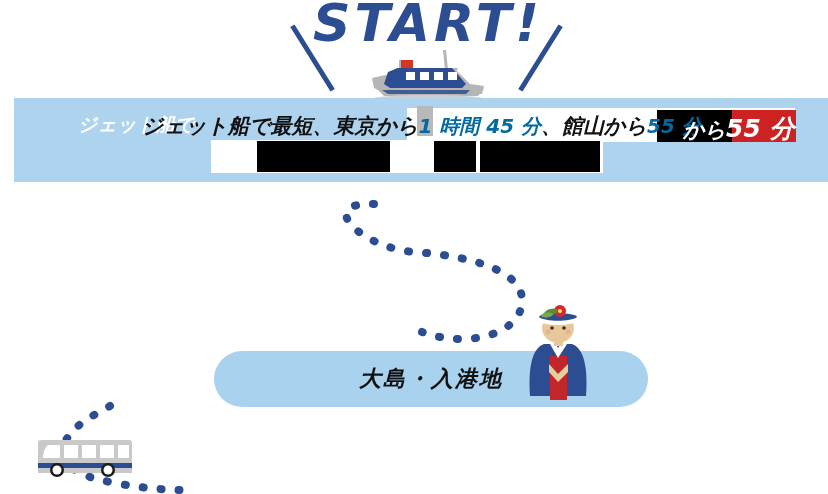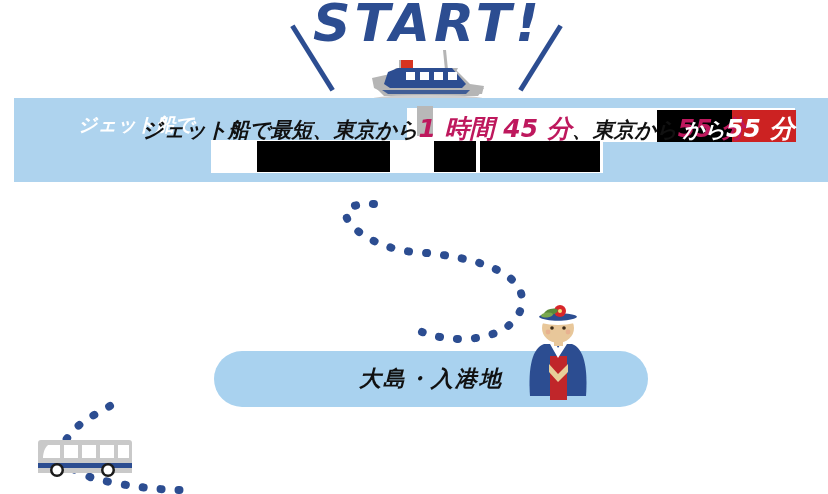--- a/index.html
+++ b/index.html
@@ -128,22 +128,22 @@
 
   
   .line1 {
     left: 128px;
     top: 112px;
     font-size: 21px;
     color: #111111;
     z-index: 6;
   }
   .line1 .big {
-    font-size: 25px;
-    color: #be185d;
+    font-size: 20px;
+    color: #0369a1;
     letter-spacing: 0px;
   }
 
   
   .line1b {
     left: 641px;
     top: 112px;
     font-size: 21px;
     color: #ffffff;
     z-index: 7;
@@ -252,21 +252,21 @@
   <div class="whitebox wb1"></div>
 
   <div class="blackbox bb5"></div>
   <div class="blackbox bb4"></div>
   <div class="redbox rb1"></div>
   <div class="blackbox bb1"></div>
   <div class="blackbox bb2"></div>
   <div class="blackbox bb3"></div>
 
   <div class="band-line line1">
-    <span>ジェット船で最短、東京から</span><span class="big">1 時間 45 分</span><span>、東京から</span><span class="big">55 分</span>
+    <span>ジェット船で最短、東京から</span><span class="big">1 時間 45 分</span><span>、館山から</span><span class="big">55 分</span>
   </div>
 
   <div class="band-line line1b">
     <span class="onred">から</span><span class="big onred">55 分</span>
   </div>
 
 
   <svg style="position:absolute;left:0;top:190;width:828px;height:180px;left:0;top:190px;" viewBox="0 0 828 180">
     <path d="M360 14 C 300 12, 348 58, 400 62 C 460 66, 510 82, 508 112 C 506 146, 450 158, 408 142" fill="none" stroke="#2c4d91" stroke-width="8" stroke-linecap="round" stroke-dasharray="1 17"></path>
   </svg>

